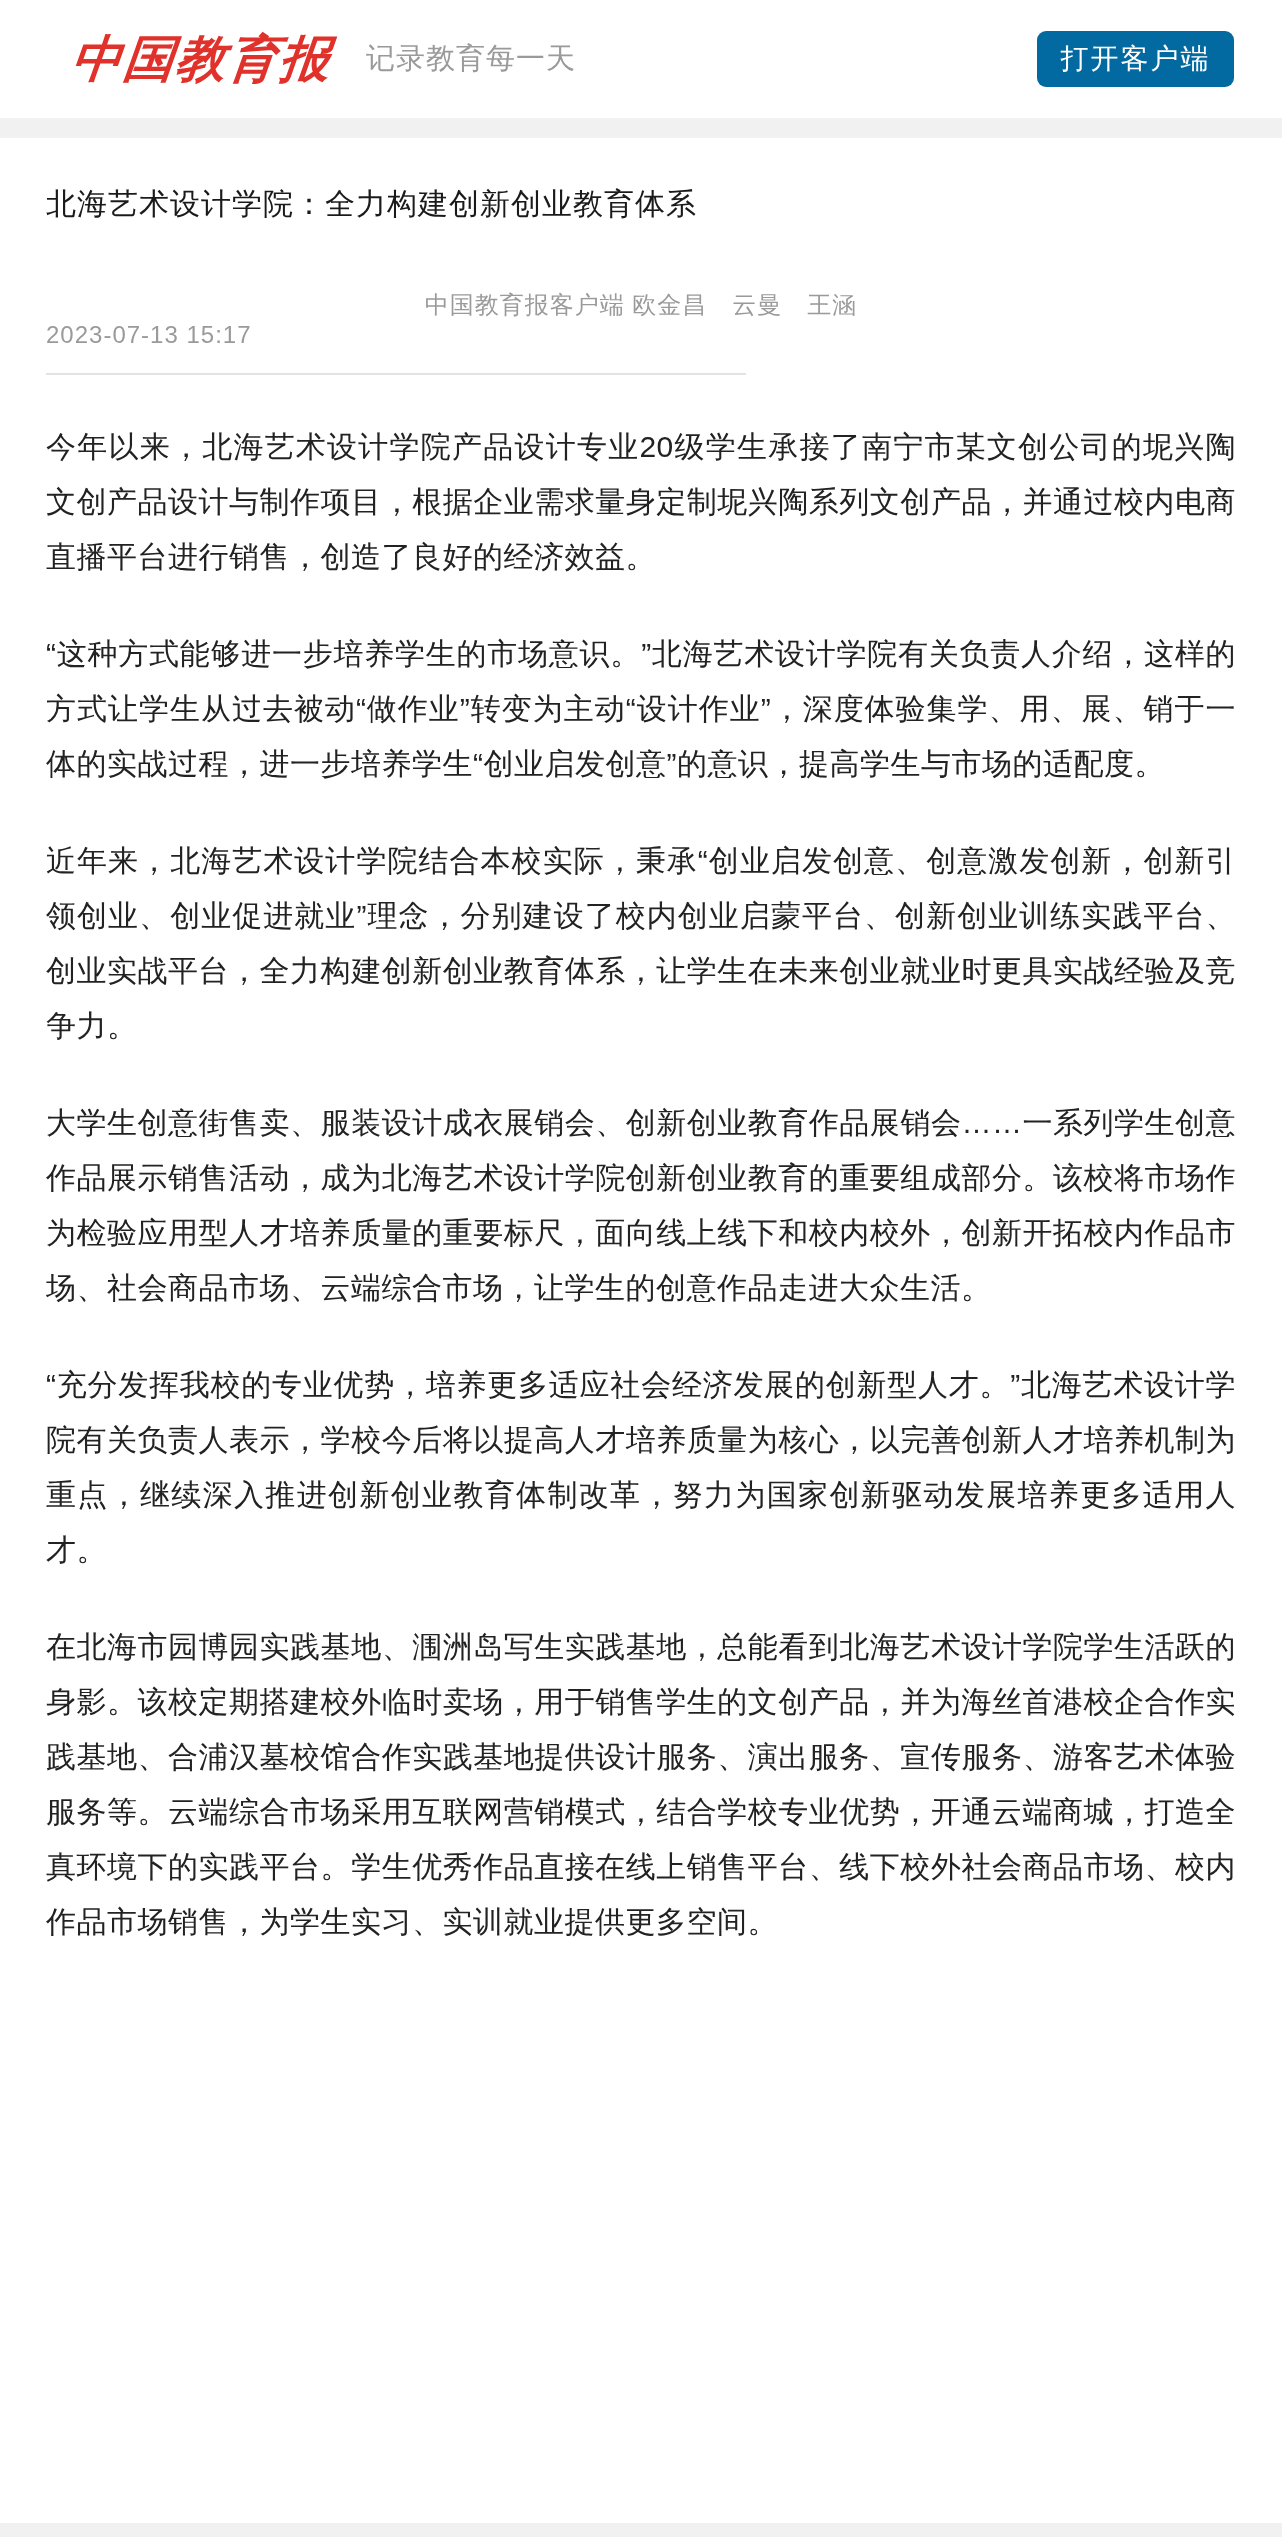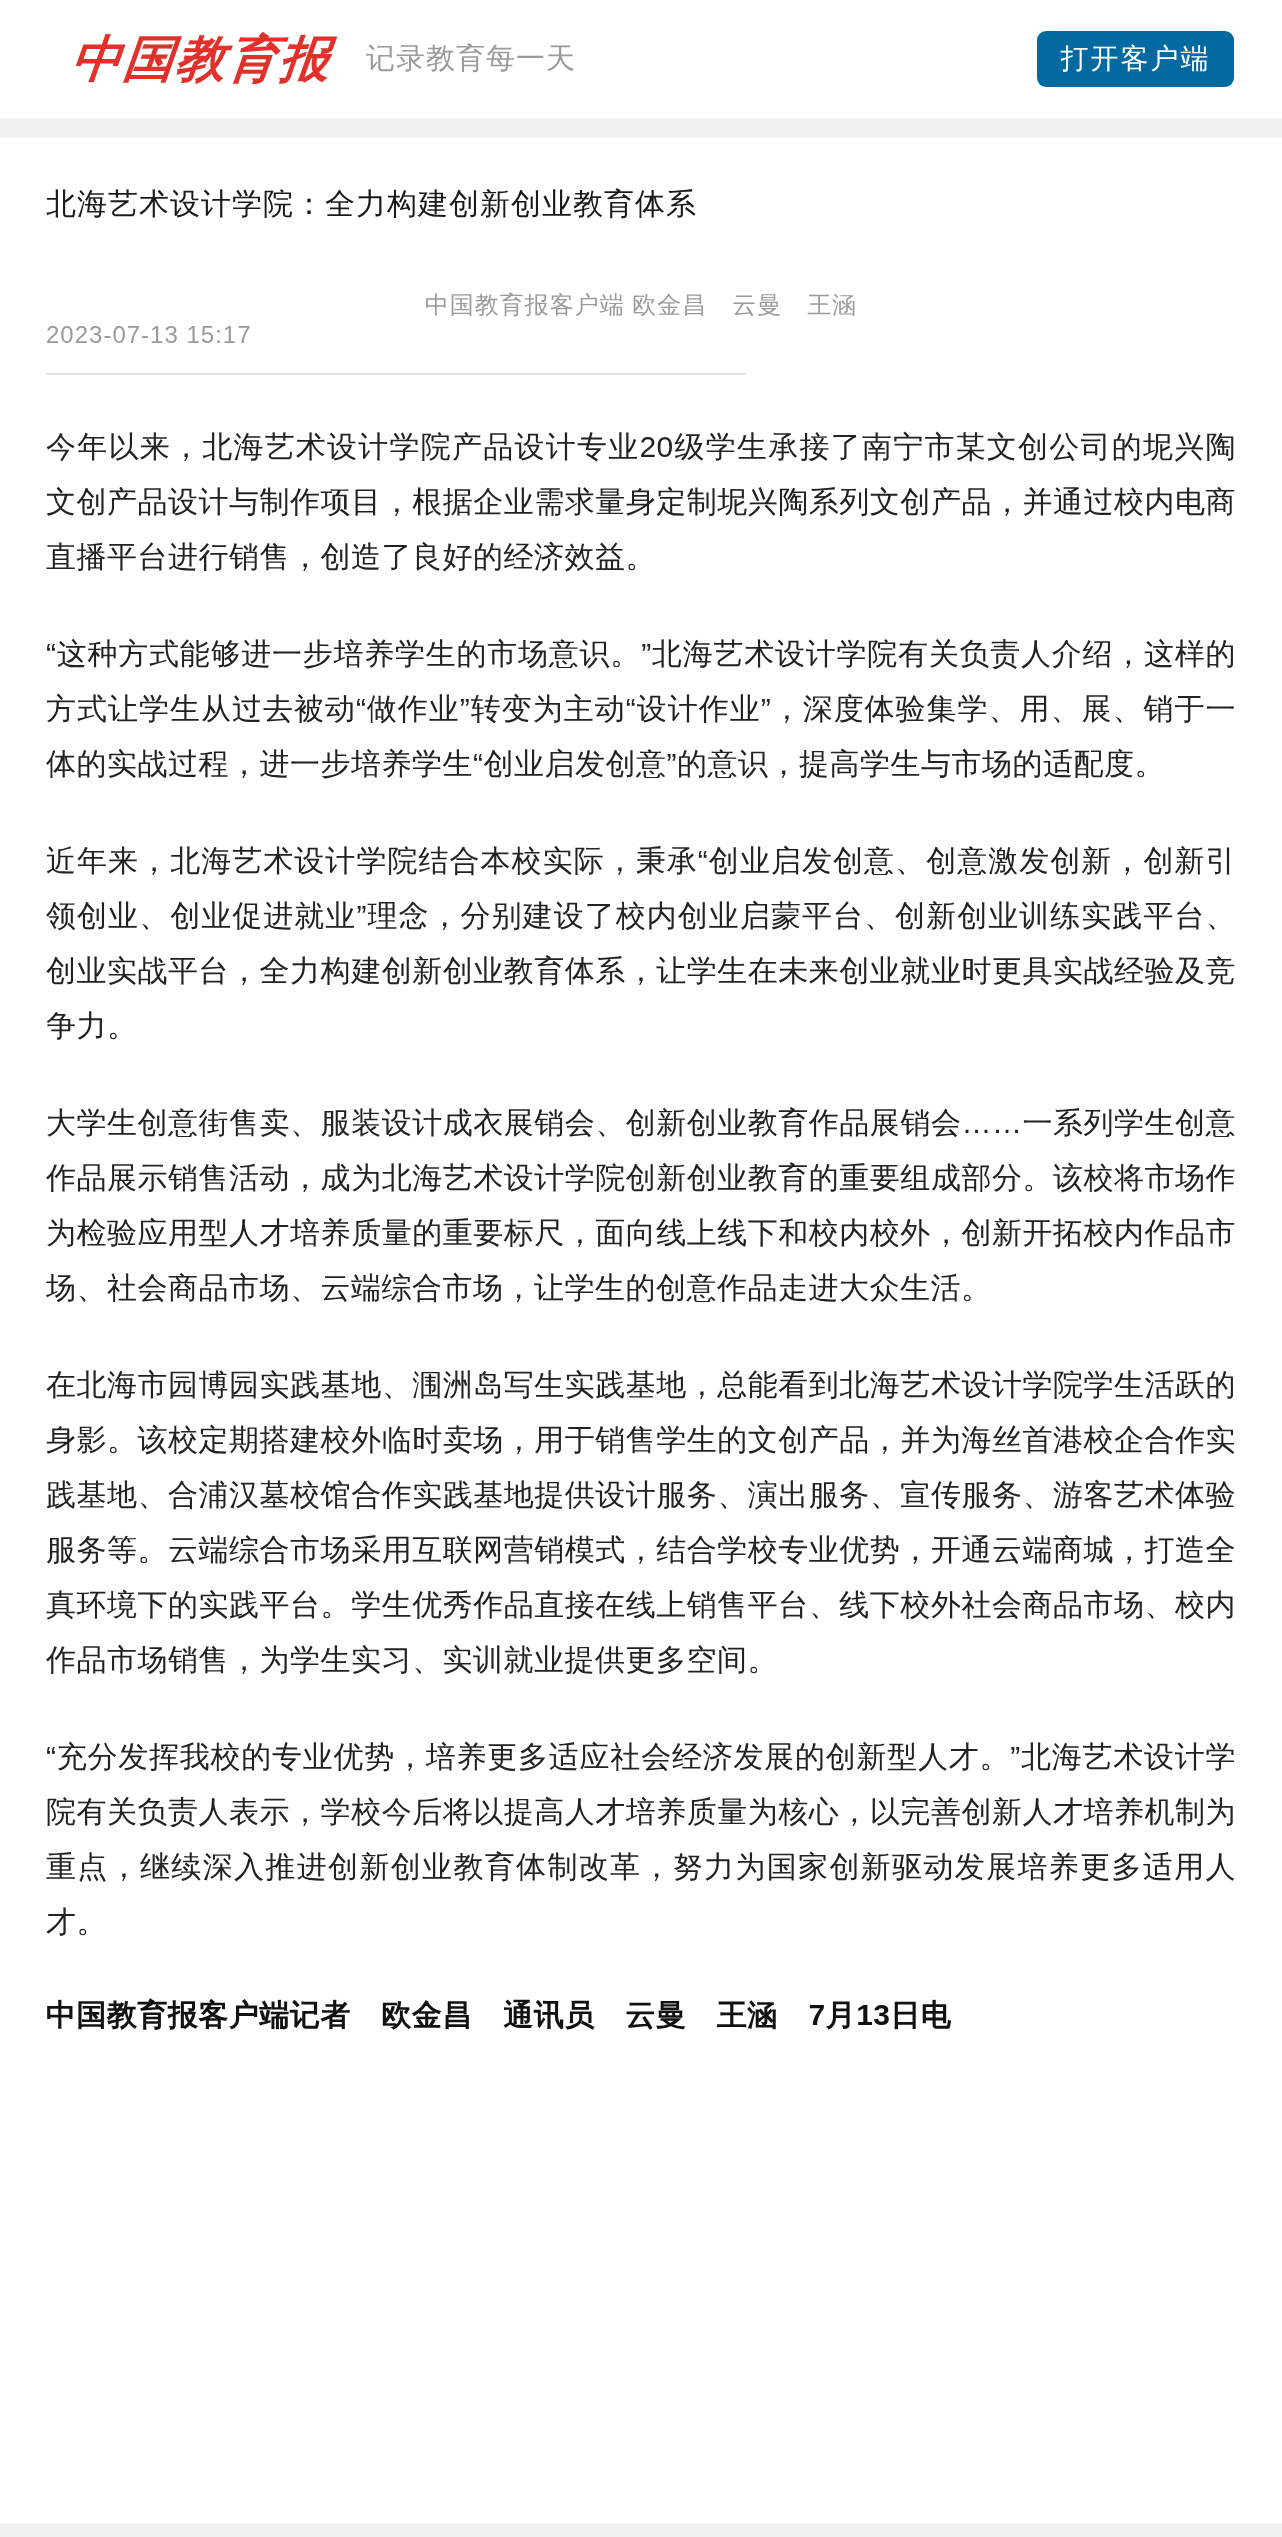--- a/index.html
+++ b/index.html
@@ -143,23 +143,22 @@
       <div class="byline">中国教育报客户端 欧金昌　云曼　王涵</div>
       <div class="publish-time">2023-07-13 15:17</div>
       <div class="meta-divider"></div>
     </div>
 
     <div class="article-body">
       <p>今年以来，北海艺术设计学院产品设计专业20级学生承接了南宁市某文创公司的坭兴陶文创产品设计与制作项目，根据企业需求量身定制坭兴陶系列文创产品，并通过校内电商直播平台进行销售，创造了良好的经济效益。</p>
       <p> “这种方式能够进一步培养学生的市场意识。”北海艺术设计学院有关负责人介绍，这样的方式让学生从过去被动“做作业”转变为主动“设计作业”，深度体验集学、用、展、销于一体的实战过程，进一步培养学生“创业启发创意”的意识，提高学生与市场的适配度。</p>
       <p>近年来，北海艺术设计学院结合本校实际，秉承“创业启发创意、创意激发创新，创新引领创业、创业促进就业”理念，分别建设了校内创业启蒙平台、创新创业训练实践平台、创业实战平台，全力构建创新创业教育体系，让学生在未来创业就业时更具实战经验及竞争力。</p>
       <p>大学生创意街售卖、服装设计成衣展销会、创新创业教育作品展销会……一系列学生创意作品展示销售活动，成为北海艺术设计学院创新创业教育的重要组成部分。该校将市场作为检验应用型人才培养质量的重要标尺，面向线上线下和校内校外，创新开拓校内作品市场、社会商品市场、云端综合市场，让学生的创意作品走进大众生活。</p>
+      <p> “充分发挥我校的专业优势，培养更多适应社会经济发展的创新型人才。”北海艺术设计学院有关负责人表示，学校今后将以提高人才培养质量为核心，以完善创新人才培养机制为重点，继续深入推进创新创业教育体制改革，努力为国家创新驱动发展培养更多适用人才。</p>
       <p>在北海市园博园实践基地、涠洲岛写生实践基地，总能看到北海艺术设计学院学生活跃的身影。该校定期搭建校外临时卖场，用于销售学生的文创产品，并为海丝首港校企合作实践基地、合浦汉墓校馆合作实践基地提供设计服务、演出服务、宣传服务、游客艺术体验服务等。云端综合市场采用互联网营销模式，结合学校专业优势，开通云端商城，打造全真环境下的实践平台。学生优秀作品直接在线上销售平台、线下校外社会商品市场、校内作品市场销售，为学生实习、实训就业提供更多空间。</p>
-      <p> “充分发挥我校的专业优势，培养更多适应社会经济发展的创新型人才。”北海艺术设计学院有关负责人表示，学校今后将以提高人才培养质量为核心，以完善创新人才培养机制为重点，继续深入推进创新创业教育体制改革，努力为国家创新驱动发展培养更多适用人才。</p>
     </div>
 
-    <div class="footer-credit">中国教育报客户端记者　欧金昌　通讯员　云曼　王涵　7月13日电</div>
 
   </main>
 
   <div class="bottom-band"></div>
 
 </div>
 
 </body></html>

